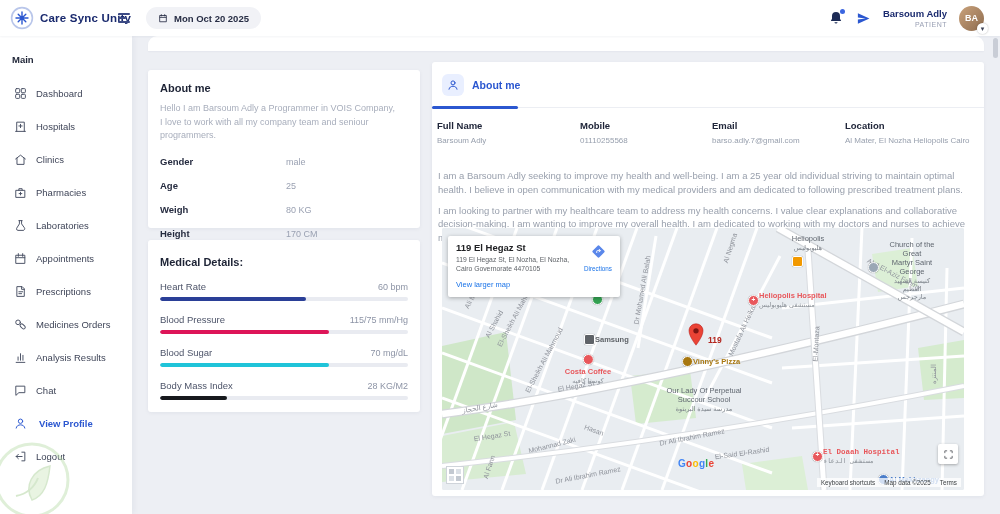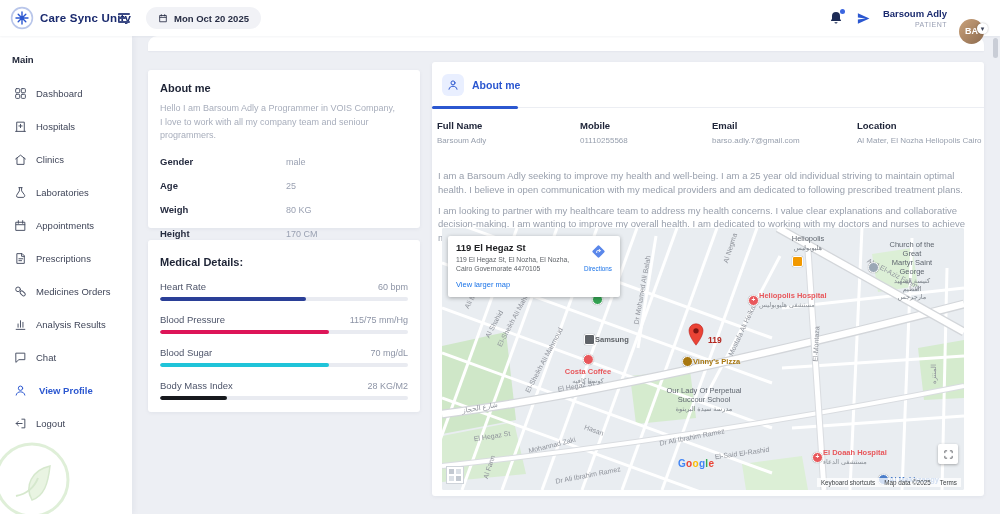--- a/index.html
+++ b/index.html
@@ -17,21 +17,21 @@
   .top-right{position:absolute;right:10px;top:0;height:36px;display:flex;align-items:center;gap:12px;}
   .bell{position:relative;width:16px;height:16px;color:#1d2b56;cursor:pointer;}
   .bell svg{width:16px;height:16px;fill:currentColor;}
   .bell .dot{position:absolute;top:-1px;right:-1px;width:5px;height:5px;border-radius:50%;background:#3b66e0;}
   .send{width:15px;height:15px;color:#2b57d0;cursor:pointer;}
   .send svg{width:15px;height:15px;fill:currentColor;}
   .user-meta{display:flex;flex-direction:column;align-items:flex-end;gap:2px;cursor:pointer;}
   .u-name{font-size:9.5px;font-weight:bold;color:#1a2a6e;}
   .u-role{font-size:7px;color:#9aa0b4;letter-spacing:.5px;}
   .avatar-wrap{position:relative;width:25px;height:25px;margin-right:6px;}
-  .avatar{width:25px;height:25px;border-radius:50%;background:linear-gradient(135deg,#caa27b,#8d6b4e);color:#fff;font-size:9px;font-weight:bold;display:flex;align-items:center;justify-content:center;cursor:pointer;margin-top:13px;}
+  .avatar{width:25px;height:25px;border-radius:50%;background:linear-gradient(135deg,#caa27b,#8d6b4e);color:#fff;font-size:9px;font-weight:bold;display:flex;align-items:center;justify-content:center;cursor:pointer;}
   .chev{position:absolute;right:-4px;bottom:-3px;width:11px;height:11px;background:#fff;border-radius:50%;box-shadow:0 0 2px rgba(0,0,0,.3);font-size:7px;line-height:11px;text-align:center;color:#3c4257;cursor:pointer;}
   
   .sidebar{position:absolute;left:0;top:36px;width:132px;bottom:0;background:#fff;box-shadow:2px 0 6px rgba(25,35,70,.05);z-index:5;}
   .side-section{margin:18px 0 12px 12px;font-size:9.5px;font-weight:bold;color:#1e2436;}
   .side-item{display:flex;align-items:center;gap:9px;padding:10px 0 10px 14px;font-size:9.5px;color:#3f4558;cursor:pointer;line-height:13px;}
   .side-item.active{color:#2b57d0;font-weight:bold;gap:12px;}
   .s-icon{color:#4a5165;display:flex;}
   .side-item.active .s-icon{color:#2b57d0;}
   .s-icon svg{width:13px;height:13px;stroke:currentColor;fill:none;stroke-width:1.8;stroke-linecap:round;stroke-linejoin:round;}
   .watermark{position:absolute;left:-10px;bottom:-12px;opacity:.45;pointer-events:none;}
@@ -169,20 +169,28 @@
           <span class="s-icon">
             <svg viewBox="0 0 24 24">
               <path d="M3 11l9-7 9 7M5.5 9.5V21h13V9.5"></path>
             </svg>
           </span>
           <span class="s-label">Clinics</span>
         </div>
         <div class="side-item">
           <span class="s-icon">
             <svg viewBox="0 0 24 24">
+              <path d="M4 8h16v13H4zM9 8V5h6v3M12 11.5v5M9.5 14h5"></path>
+            </svg>
+          </span>
+          <span class="s-label">Pharmacies</span>
+        </div>
+        <div class="side-item">
+          <span class="s-icon">
+            <svg viewBox="0 0 24 24">
               <path d="M9 3h6M10 3v6l-5.2 8.2A3 3 0 0 0 7.4 21h9.2a3 3 0 0 0 2.6-4.8L14 9V3"></path>
             </svg>
           </span>
           <span class="s-label">Laboratories</span>
         </div>
         <div class="side-item">
           <span class="s-icon">
             <svg viewBox="0 0 24 24">
               <path d="M4 6h16v15H4zM4 10.5h16M8 3v5M16 3v5"></path>
             </svg>
@@ -334,21 +342,21 @@
           <span class="pf-value">Barsoum Adly</span>
         </div>
         <div class="pf-col" style="left: 148px;">
           <span class="pf-label">Mobile</span>
           <span class="pf-value">01110255568</span>
         </div>
         <div class="pf-col" style="left: 280px;">
           <span class="pf-label">Email</span>
           <span class="pf-value">barso.adly.7@gmail.com</span>
         </div>
-        <div class="pf-col" style="left: 425px;">
+        <div class="pf-col" style="left: 413px;">
           <span class="pf-label">Location</span>
           <span class="pf-value">Al Mater, El Nozha Heliopolis Cairo</span>
         </div>
       </div>
     <div class="pf-paras">
         <p>I am a Barsoum Adly seeking to improve my health and well-being. I am a 25 year old individual striving to maintain optimal health. I believe in open communication with my medical providers and am dedicated to following prescribed treatment plans.</p>
         <p>I am looking to partner with my healthcare team to address my health concerns. I value clear explanations and collaborative decision-making. I am wanting to improve my overall health. I am dedicated to working with my doctors and nurses to achieve my health goals.</p>
       </div>
 
     <div class="map">
@@ -415,21 +423,21 @@
           <span class="street" style="left: 300px; top: 225px; transform: translate(-50%, -50%) rotate(-8deg);">El-Said El-Rashid</span>
           <span class="street" style="left: 47px; top: 239px; transform: translate(-50%, -50%) rotate(-72deg);">Al Fann</span>
           <span class="street" style="left: 492px; top: 146px; transform: translate(-50%, -50%) rotate(-90deg);">المنتزه</span>
           <div class="place" style="left: 366px; top: 6px;">Heliopolis<span class="sub">هليوبوليس</span></div>
           <div class="place" style="left: 470px; top: 12px;">Church of the Great<br>Martyr Saint George<span class="sub">كنيسة الشهيد العظيم<br>مارجرجس</span></div>
           <div class="place" style="left: 262px; top: 158px;">Our Lady Of Perpetual<br>Succour School<span class="sub">مدرسة سيدة البربتوة</span></div>
           <div class="poi row" style="left: 306px; top: 63px;">
             <span class="dot" style="background:#e8575b">+</span>
             <span style="color:#e8575b">Heliopolis Hospital<span class="sub">مستشفى هليوبوليس</span></span>
           </div>
-          <div class="poi row" style="left: 370px; top: 220px;">
+          <div class="poi row" style="left: 370px; top: 220px; font-family: Liberation Mono, monospace;">
             <span class="dot" style="background:#e8575b">+</span>
             <span style="color:#e8575b">El Doaah Hospital<span class="sub">مستشفى الدعاء</span></span>
           </div>
           <div class="poi col" style="left: 146px; top: 126px;">
             <span class="dot" style="background:#e8575b"></span>
             <span style="color:#e8575b">Costa Coffee<span class="sub">كوستا كافيه</span></span>
           </div>
           <div class="poi row" style="left: 240px; top: 128px;">
             <span class="dot" style="background:#a8770f"></span>
             <span style="color:#a8770f">Vinny's Pizza</span>

